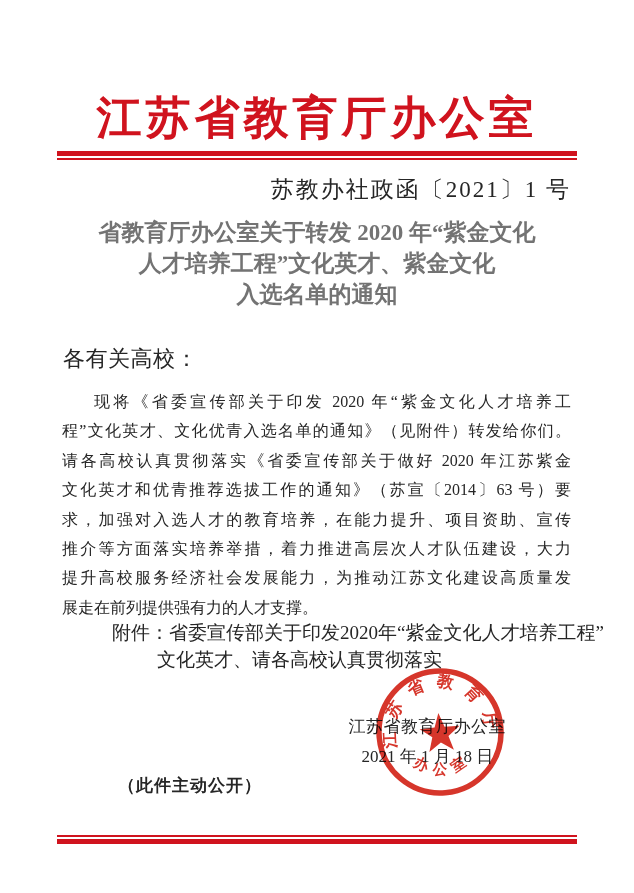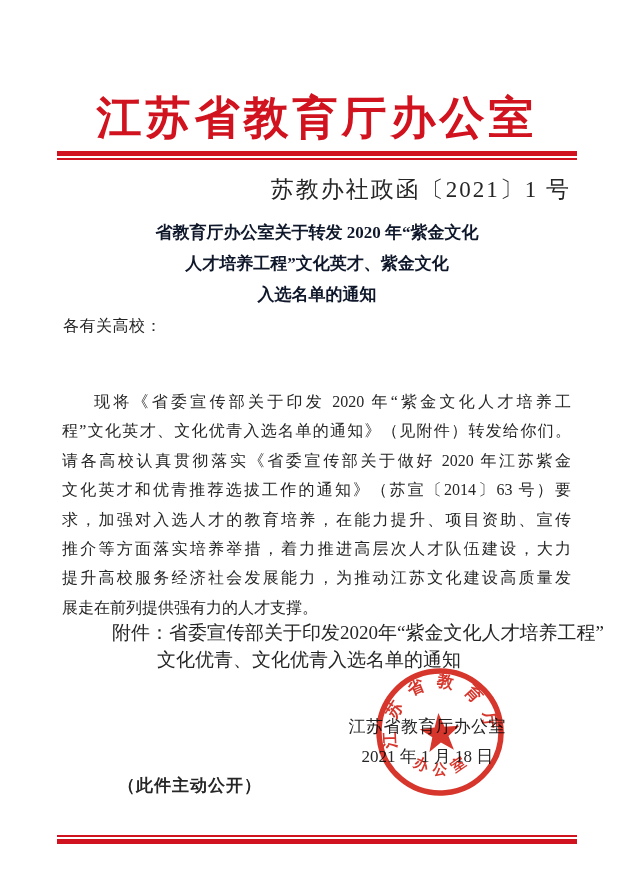--- a/index.html
+++ b/index.html
@@ -26,27 +26,27 @@
   .rule-top{top:151px;}
   .rule-bottom{top:835px;}
   .doc-number{
     position:absolute;top:174px;right:63px;
     font-size:23px;letter-spacing:2px;
     white-space:nowrap;
   }
   .notice-title{
     position:absolute;top:217px;left:40px;right:40px;
     text-align:center;
-    font-size:17px;font-weight:700;
+    font-size:23px;font-weight:700;
     line-height:31px;
-    color:#0f172a;
+    color:#737373;
   }
   .salutation{
-    position:absolute;top:316px;left:63px;
-    font-size:16px;letter-spacing:0.5px;
+    position:absolute;top:344px;left:63px;
+    font-size:22px;letter-spacing:0.5px;
   }
   .body-text{
     position:absolute;top:362px;left:62px;width:509px;
     font-size:16px;line-height:29.4px;
     word-break:keep-all;
     margin-top:25px;
   }
   .body-text .line{
     text-align:justify;
     text-align-last:justify;
@@ -107,21 +107,21 @@
     <div class="line">请各高校认真贯彻落实《省委宣传部关于做好 2020 年江苏紫金</div>
     <div class="line">文化英才和优青推荐选拔工作的通知》（苏宣〔2014〕63 号）要</div>
     <div class="line">求，加强对入选人才的教育培养，在能力提升、项目资助、宣传</div>
     <div class="line">推介等方面落实培养举措，着力推进高层次人才队伍建设，大力</div>
     <div class="line">提升高校服务经济社会发展能力，为推动江苏文化建设高质量发</div>
     <div class="line line-last">展走在前列提供强有力的人才支撑。</div>
   </div>
 
   <div class="attachment">
     <div>附件：省委宣传部关于印发2020年“紫金文化人才培养工程”</div>
-    <div class="line2">文化优青、文化优青入选名单的通知</div>
+    <div class="line2">文化英才、请各高校认真贯彻落实</div>
   </div>
 
   <div class="signature">
     <div class="sig-org">江苏省教育厅办公室</div>
     <div class="sig-date">2021 年 1 月 18 日</div>
   </div>
 
   <svg class="seal" viewBox="0 0 136 136" xmlns="http://www.w3.org/2000/svg">
     <defs>
       <path id="sealTopArc" d="M 25.7 83.4 A 45 45 0 1 1 110.3 83.4" fill="none"></path>

